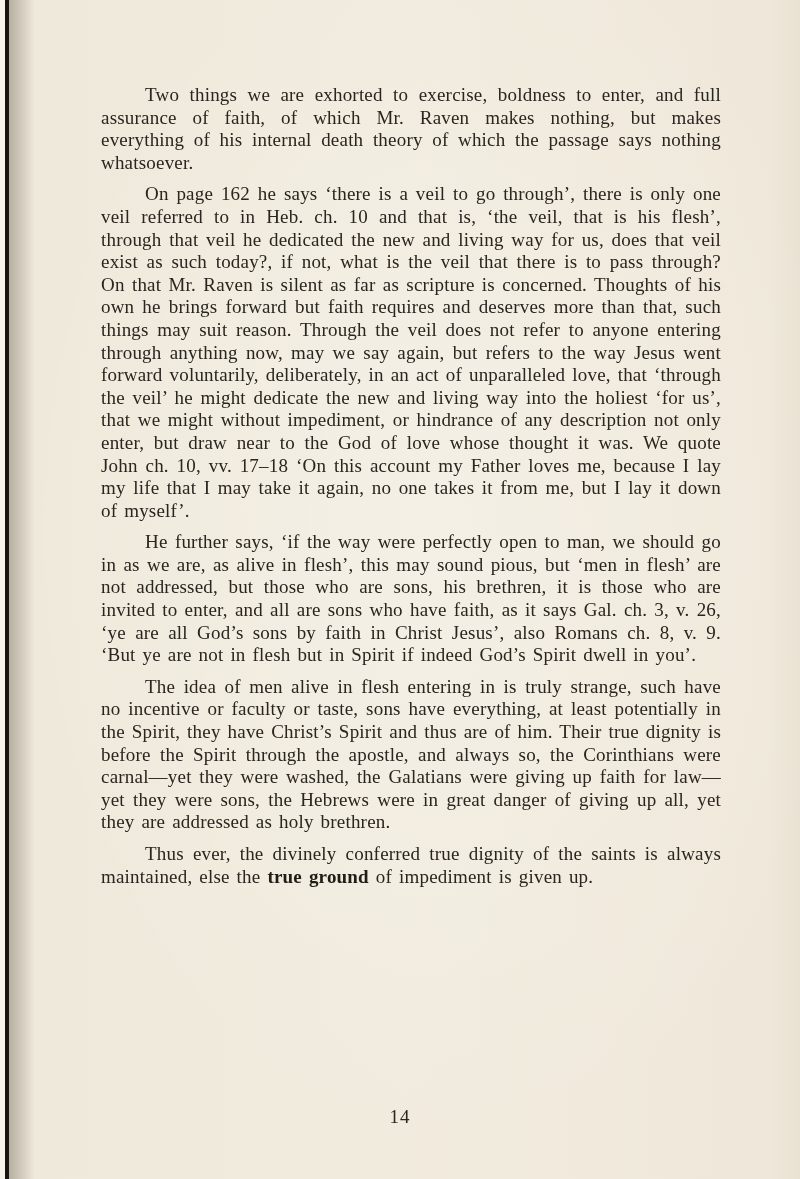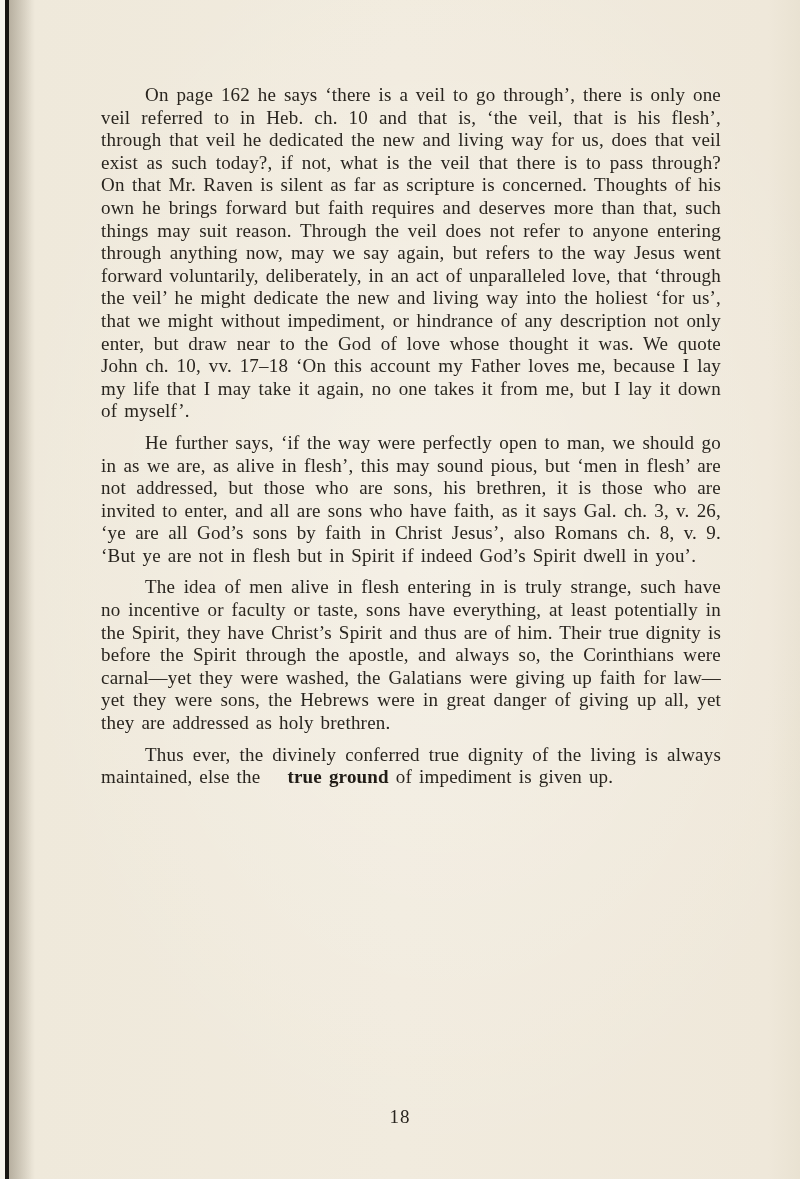--- a/index.html
+++ b/index.html
@@ -50,21 +50,20 @@
     letter-spacing: 0.2px;
     word-spacing: 2px;
   }
   .text-block p {
     margin: 0 0 9px 0;
     text-indent: 44px;
   }
   .text-block p strong {
     font-weight: bold;
     color: #201c16;
-    margin-left: 20px;
   }
   .page-number {
     position: absolute;
     left: 0;
     top: 1106px;
     width: 800px;
     text-align: center;
     font-size: 19px;
     letter-spacing: 1px;
     color: #29251f;
@@ -72,20 +71,21 @@
 </style>
 </head>
 <body>
 
 <div class="scan">
   <div class="edge-white"></div>
   <div class="spine"></div>
   <div class="spine-shadow"></div>
 
   <div class="text-block">
+    <p>Two things we are exhorted to exercise, boldness to enter, and full assurance of faith, of which Mr. Raven makes nothing, but makes everything of his internal death theory of which the passage says nothing whatsoever.</p>
     <p>On page 162 he says ‘there is a veil to go through’, there is only one veil referred to in Heb. ch. 10 and that is, ‘the veil, that is his flesh’, through that veil he dedicated the new and living way for us, does that veil exist as such today?, if not, what is the veil that there is to pass through?  On that Mr. Raven is silent as far as scripture is concerned. Thoughts of his own he brings forward but faith requires and deserves more than that, such things may suit reason. Through the veil does not refer to anyone entering through anything now, may we say again, but refers to the way Jesus went forward voluntarily, deliberately, in an act of unparalleled love, that ‘through the veil’ he might dedicate the new and living way into the holiest ‘for us’, that we might without impediment, or hindrance of any description not only enter, but draw near to the God of love whose thought it was. We quote John ch. 10, vv. 17–18 ‘On this account my Father loves me, because I lay my life that I may take it again, no one takes it from me, but I lay it down of myself’.</p>
     <p>He further says, ‘if the way were perfectly open to man, we should go in as we are, as alive in flesh’, this may sound pious, but ‘men in flesh’ are not addressed, but those who are sons, his brethren, it is those who are invited to enter, and all are sons who have faith, as it says Gal. ch. 3, v. 26, ‘ye are all God’s sons by faith in Christ Jesus’, also Romans ch. 8, v. 9.  ‘But ye are not in flesh but in Spirit if indeed God’s Spirit dwell in you’.</p>
     <p>The idea of men alive in flesh entering in is truly strange, such have no incentive or faculty or taste, sons have everything, at least potentially in the Spirit, they have Christ’s Spirit and thus are of him. Their true dignity is before the Spirit through the apostle, and always so, the Corinthians were carnal—yet they were washed, the Galatians were giving up faith for law—yet they were sons, the Hebrews were in great danger of giving up all, yet they are addressed as holy brethren.</p>
-    <p><span>Thus ever, the divinely conferred true dignity of the living is always maintained, else the </span><strong>true ground</strong><span> of impediment is given up.</span></p>
+    <p><span>Thus ever, the divinely conferred true dignity of the saints is always maintained, else the </span><strong>true ground</strong><span> of impediment is given up.</span></p>
   </div>
 
-  <div class="page-number">18</div>
+  <div class="page-number">14</div>
 </div>
 
 </body></html>

